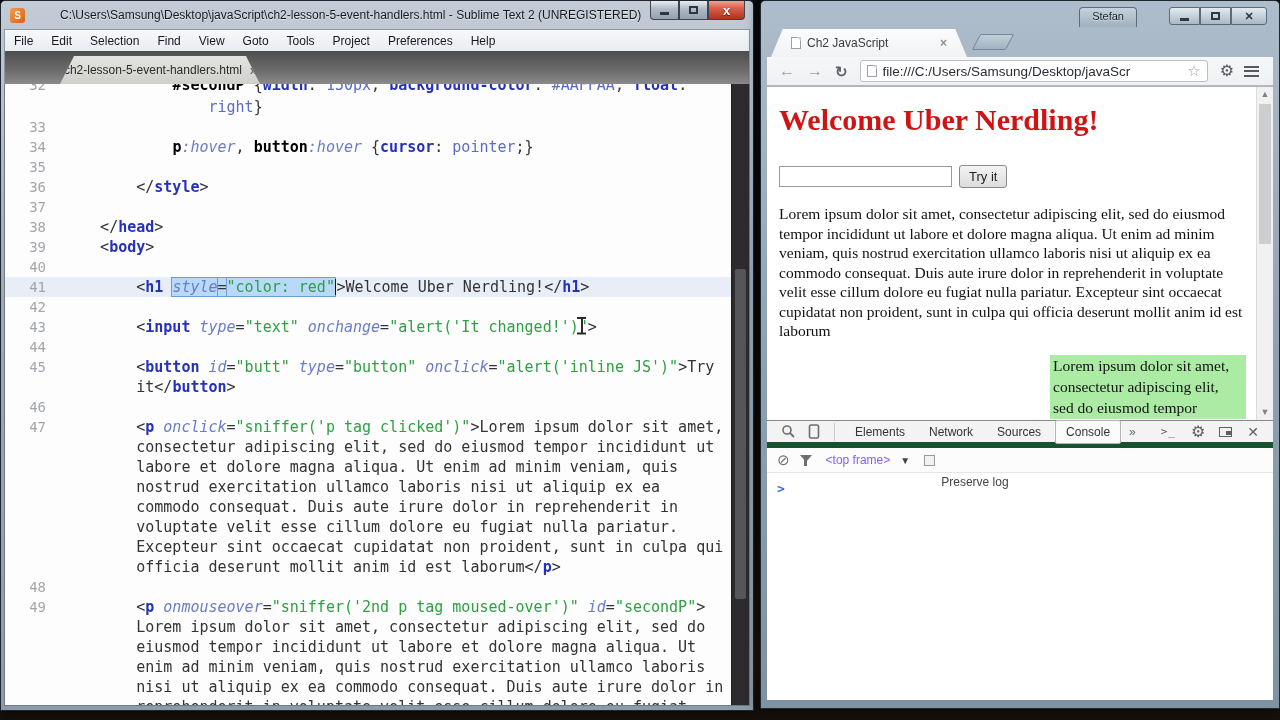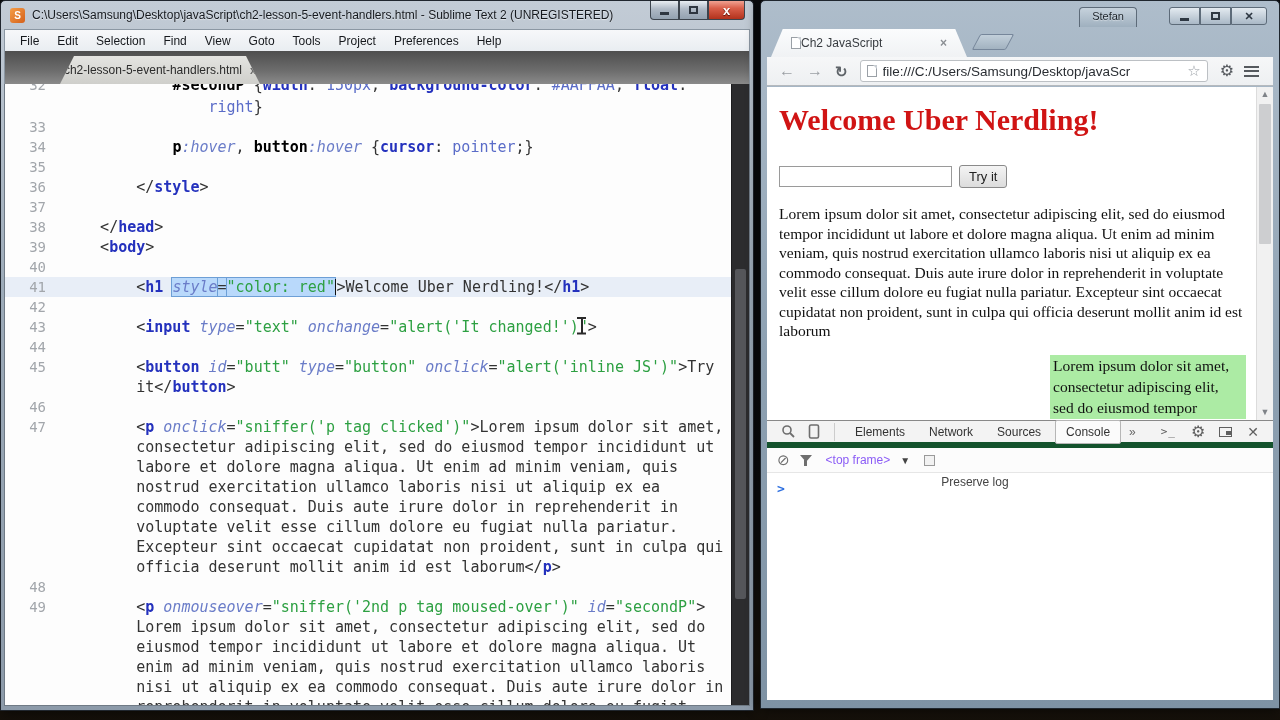--- a/index.html
+++ b/index.html
@@ -9,33 +9,33 @@
     background:linear-gradient(180deg,#0c0d10 0%,#101012 70%,#241c12 92%,#15100a 100%); overflow:hidden; }
 
   
   .st-win { position:absolute; left:0; top:0; width:754px; height:711px;
     background:linear-gradient(180deg,#c3ccd6,#9dabb9 40%,#8c9aa9); border:1px solid #20262e;
     border-radius:5px 5px 0 0; box-shadow:0 0 14px rgba(0,0,0,.8); }
   .st-title { position:absolute; left:0; top:0; right:0; height:28px; display:flex; align-items:center; }
   .st-app-icon { width:15px; height:15px; margin:0 7px 0 9px; border-radius:3px;
     background:linear-gradient(135deg,#f59d46,#d4611c); color:#fff; font-size:10px; font-weight:bold;
     display:flex; align-items:center; justify-content:center; }
-  .st-title-text { font-size:12px; color:#15191e; text-shadow:0 1px 1px rgba(255,255,255,.6); white-space:nowrap; overflow:hidden; }
+  .st-title-text { font-size:12px; color:#15191e; text-shadow:0 1px 1px rgba(255,255,255,.6); white-space:nowrap; overflow:hidden;margin-left:28px; }
   .winbtns { position:absolute; right:8px; top:0; display:flex; }
   .wbtn { width:29px; height:19px; border:1px solid #3c444d; border-top:none; background:linear-gradient(180deg,#e8edf2,#aeb9c5 45%,#93a1b0);
     display:flex; align-items:center; justify-content:center; }
   .wbtn:first-child { border-radius:0 0 0 4px; }
   .wbtn.close { width:37px; border-radius:0 0 4px 0;
     background:linear-gradient(180deg,#f0a292,#d95f4a 40%,#b3321c); }
   .glyph-min { width:9px; height:3px; background:#2e3640; margin-top:7px; }
   .glyph-max { width:9px; height:8px; border:2px solid #2e3640; }
   .glyph-x { color:#fff; font-size:13px; font-weight:bold; line-height:1; text-shadow:0 1px 1px #5a1005; }
   .st-menubar { position:absolute; left:3px; right:3px; top:28px; height:22px;
     background:linear-gradient(180deg,#f7f8fa,#e9edf1); border:1px solid #8b97a3; border-bottom:none;
-    display:flex; align-items:center; padding-left:6px; }
+    display:flex; align-items:center; }
   .st-menu-item { font-size:12px; color:#16191d; padding:3px 9px; cursor:default; }
   .st-tabbar { position:absolute; left:3px; right:3px; top:50px; height:33px;
     background:linear-gradient(180deg,#4e4e4e,#6d6d6d 60%,#8a8a8a); border-left:1px solid #8b97a3; border-right:1px solid #8b97a3; }
   .st-tab { position:absolute; left:55px; top:5px; width:200px; height:28px;
     background:linear-gradient(180deg,#e4e4e1,#cfcfcb); clip-path:polygon(0 100%,7% 0,93% 0,100% 100%);
     display:flex; align-items:center; justify-content:center; font-size:12px; color:#2b2b2b; }
   .st-tab .tx { margin-left:8px; color:#6a6a6a; font-size:11px; font-weight:bold; }
   .st-editor { position:absolute; left:3px; right:3px; top:83px; bottom:4px; background:#fdfdfd;
     border:1px solid #6f7a85; border-top:none; overflow:hidden; }
   .st-code { position:absolute; left:0; top:0; right:18px; bottom:0; overflow:hidden;
@@ -71,21 +71,21 @@
   .cr-btns { position:absolute; right:12px; top:6px; display:flex; }
   .crbtn { width:31px; height:18px; border:1px solid #5d6b79; background:linear-gradient(180deg,#e3eaf0,#a9b8c6);
     display:flex; align-items:center; justify-content:center; color:#2e3843; font-size:11px; font-weight:bold; }
   .crbtn:first-child { border-radius:3px 0 0 3px; }
   .crbtn:last-child { border-radius:0 3px 3px 0; width:36px; }
   .cg-min { width:9px; height:3px; background:#2e3843; margin-top:7px; }
   .cg-max { width:9px; height:8px; border:2px solid #2e3843; }
   .cr-tab { position:absolute; left:10px; top:28px; width:196px; height:28px;
     background:linear-gradient(180deg,#fbfcfd,#f0f2f4); clip-path:polygon(0 100%,6% 0,94% 0,100% 100%);
     display:flex; align-items:center; padding:0 20px; font-size:12px; color:#383c40; }
-  .cr-tab .label { flex:1; white-space:nowrap; overflow:hidden; }
+  .cr-tab .label { flex:1; white-space:nowrap; overflow:hidden; margin-left:6px; }
   .cr-tab .tclose { color:#8b8f94; font-size:12px; font-weight:bold; }
   .newtab-stub { position:absolute; left:215px; top:33px; width:34px; height:16px;
     background:linear-gradient(180deg,#c2cfda,#a2b2c0); transform:skewX(-28deg); border-radius:2px; border:1px solid #76markt; border:1px solid #76869a; }
   .doc-icon { width:10px; height:12px; background:#fff; border:1px solid #9aa0a6; position:relative; flex:0 0 auto; }
   .doc-icon:after { content:""; position:absolute; right:-1px; top:-1px; border-style:solid; border-width:0 4px 4px 0; border-color:transparent #c9ced3 transparent transparent; }
   .cr-toolbar { position:absolute; left:6px; right:6px; top:56px; height:29px; background:linear-gradient(180deg,#f6f7f8,#eef0f2);
     border-bottom:1px solid #b5b9bd; display:flex; align-items:center; padding:0 6px; }
   .navbtn { font-size:16px; color:#9a9ea3; padding:0 6px; line-height:1; }
   .navbtn.reload { color:#5f6469; font-size:15px; font-weight:bold; }
   .omnibox { flex:1; height:22px; background:#fff; border:1px solid #bcc0c4; border-radius:3px; margin:0 6px;

